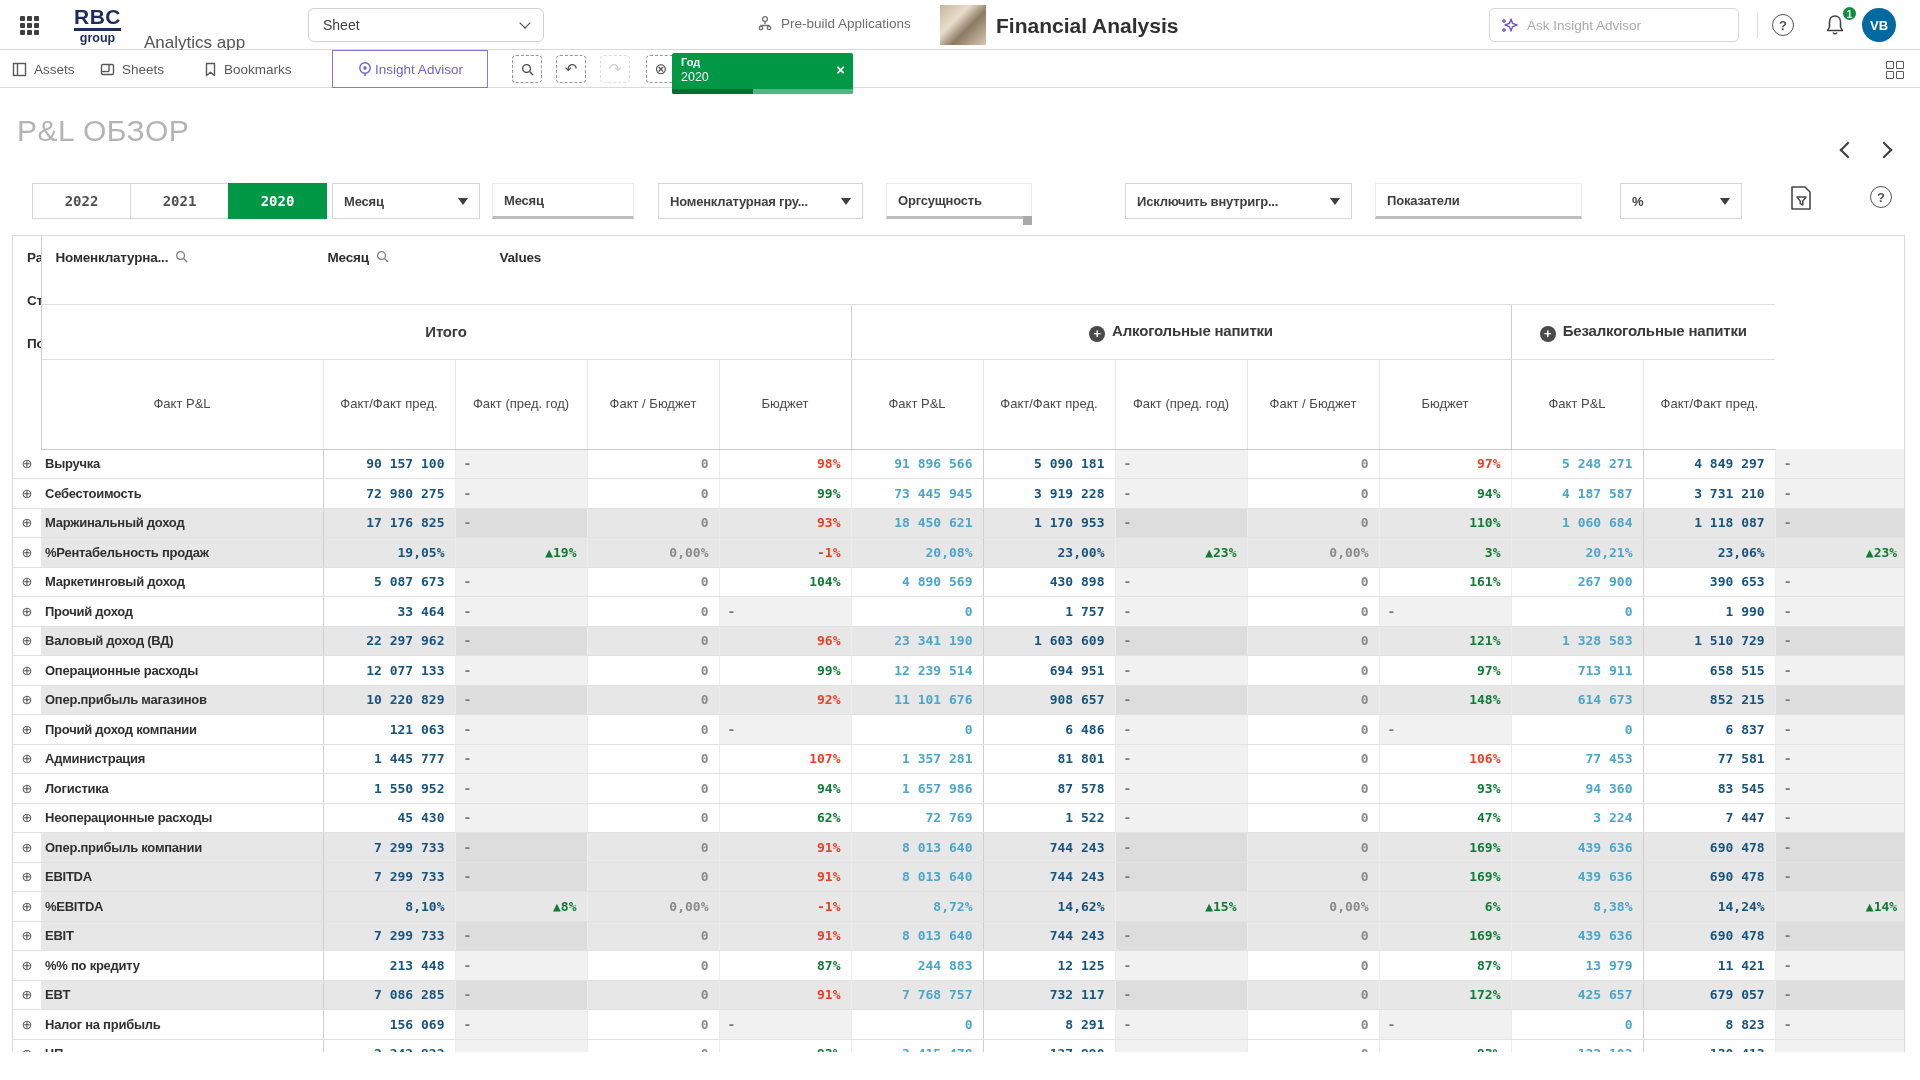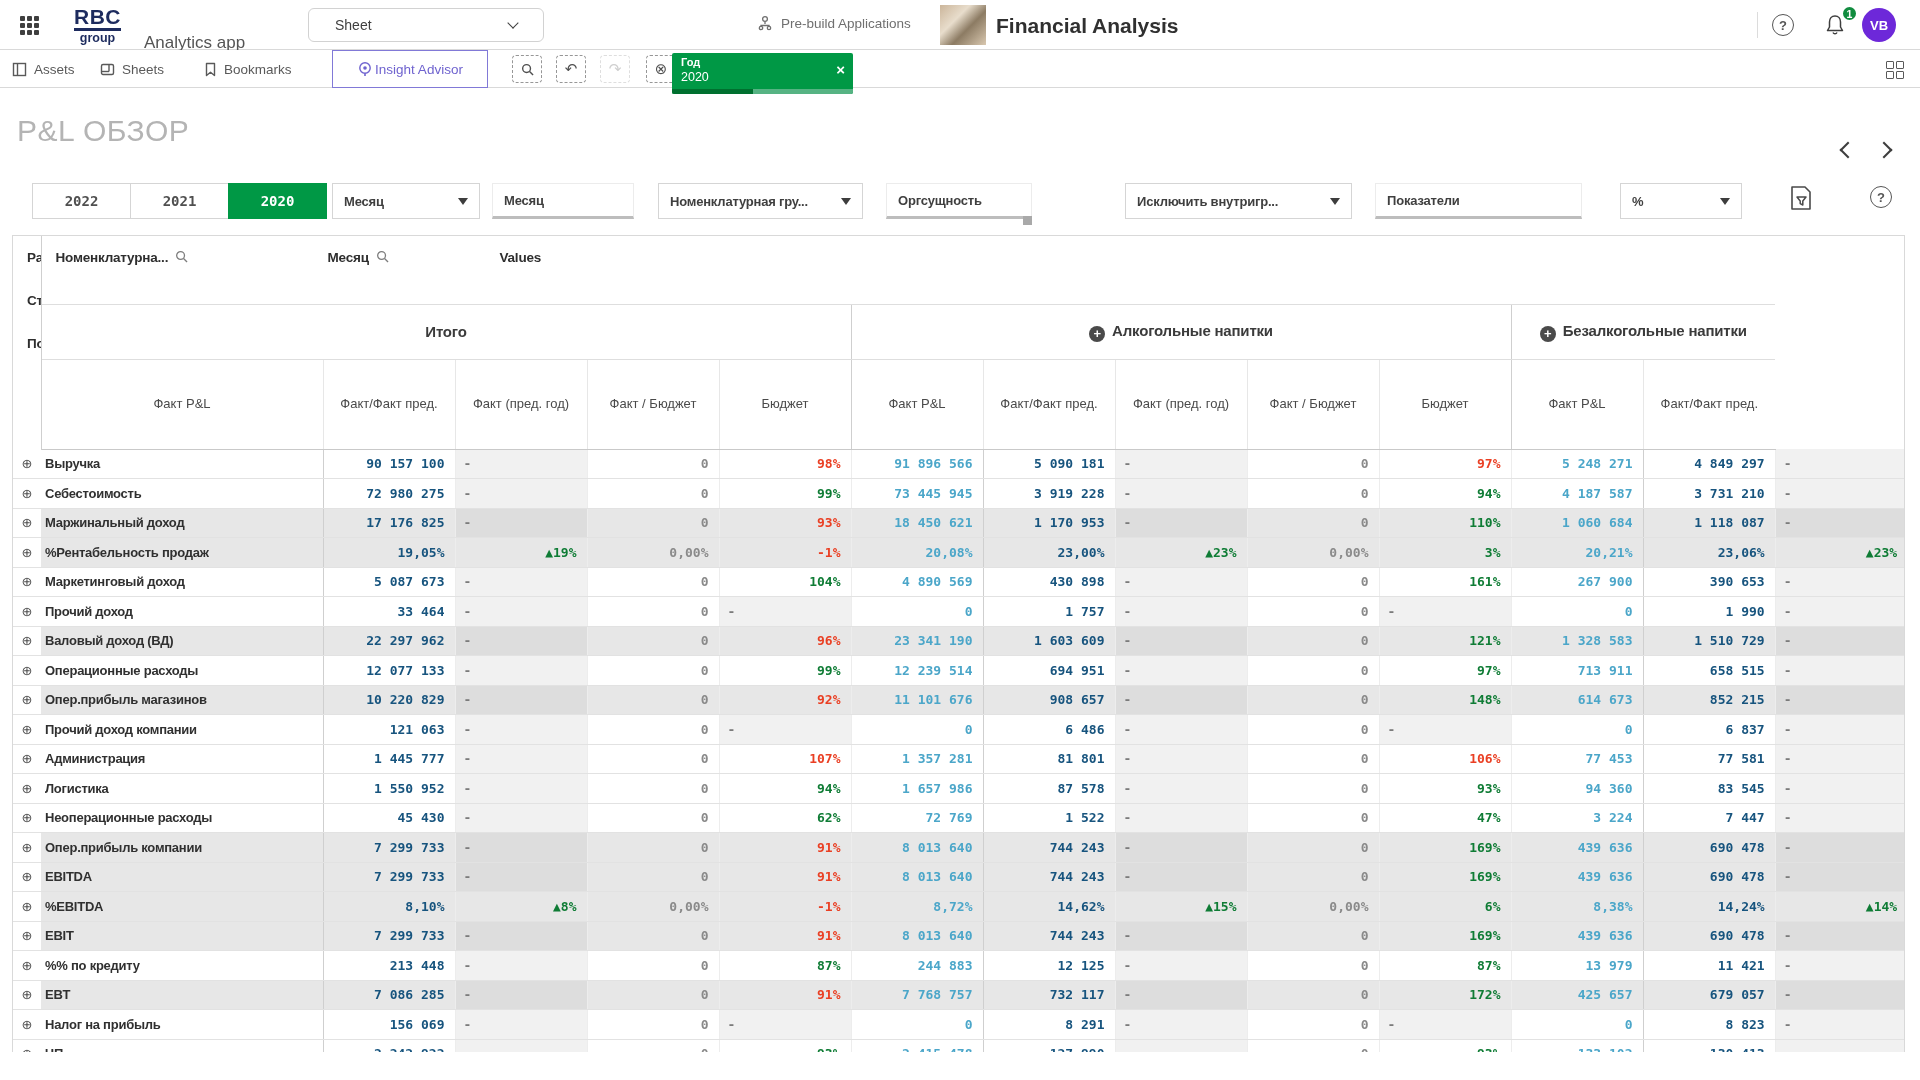--- a/index.html
+++ b/index.html
@@ -8,39 +8,39 @@
 
   
   .topbar { position:relative; height:50px; border-bottom:1px solid #d9d9d9; background:#fff; }
   .dots9 { position:absolute; left:20px; top:16px; display:grid; grid-template-columns:repeat(3,5px); grid-gap:2px; cursor:pointer;}
   .dots9 i { width:5px; height:5px; background:#3f3f3f; border-radius:1px; }
   .logo { position:absolute; left:74px; top:6px; text-align:center; color:#1d2b5e; line-height:1; }
   .logo .l1 { font-weight:800; font-size:21px; letter-spacing:.5px; border-bottom:3px solid #1d2b5e; padding-bottom:1px; }
   .logo .l2 { font-weight:800; font-size:12.5px; margin-top:1px; }
   .apptitle { position:absolute; left:144px; top:13px; font-size:17px; color:#545454;margin-top:20px; }
   .sheetsel { position:absolute; left:308px; top:8px; width:236px; height:34px; border:1px solid #d2d2d2;
-    border-radius:6px; display:flex; align-items:center; justify-content:space-between; padding:0 26px; cursor:pointer;}
+    border-radius:6px; display:flex; align-items:center; justify-content:space-between; padding:0 14px; cursor:pointer;}
   .sheetsel span { font-size:14px; color:#404040; }
   .chev { width:8px; height:8px; border-right:1.8px solid #404040; border-bottom:1.8px solid #404040; transform:rotate(45deg); margin-top:-4px;}
   .prebuild { position:absolute; left:757px; top:15px; display:flex; gap:8px; align-items:center; color:#6f6f6f; font-size:13.5px; cursor:pointer;}
   .thumb { position:absolute; left:940px; top:5px; width:46px; height:40px;
     background:linear-gradient(135deg,#cbb59a 0%,#e8ddcc 35%,#8c7b63 60%,#d9c8b0 100%); }
   .doctitle { position:absolute; left:996px; top:14px; font-size:21px; font-weight:bold; color:#303030; }
   .dots3 { position:absolute; left:1157px; top:10px; font-size:16px; color:#6f6f6f; letter-spacing:2px; cursor:pointer;}
   .searchbox { position:absolute; left:1489px; top:8px; width:250px; height:34px; border:1px solid #d6d6d6; border-radius:5px;
     display:flex; align-items:center; gap:9px; padding:0 10px; }
   .searchbox .ph { font-size:13.5px; color:#a9a9a9; }
   .vdiv { position:absolute; left:1757px; top:12px; width:1px; height:26px; background:#dcdcdc; }
   .qicon { position:absolute; width:22px; height:22px; border:1.6px solid #565656; border-radius:50%;
     display:flex; align-items:center; justify-content:center; font-size:13px; font-weight:bold; color:#565656; cursor:pointer;}
   .help-top { left:1772px; top:14px; }
   .bell { position:absolute; left:1824px; top:13px; cursor:pointer;}
   .badge { position:absolute; left:1841px; top:5px; width:17px; height:17px; border-radius:50%; background:#118c3f;
     color:#fff; font-size:10.5px; font-weight:bold; display:flex; align-items:center; justify-content:center; border:2px solid #fff;}
-  .avatar { position:absolute; left:1862px; top:8px; width:34px; height:34px; border-radius:50%; background:#6d28d9;
+  .avatar { position:absolute; left:1862px; top:8px; width:34px; height:34px; border-radius:50%; background:#0369a1;
     color:#fff; font-size:13px; font-weight:bold; display:flex; align-items:center; justify-content:center; cursor:pointer;}
 
   
   .navbar { position:relative; height:38px; border-bottom:1px solid #d9d9d9; background:#fff; }
   .nav-item { position:absolute; top:0; height:38px; display:flex; align-items:center; gap:7px;
     color:#595959; font-size:13.5px; cursor:pointer; }
   .ni-assets { left:12px; } .ni-sheets { left:100px; } .ni-book { left:204px; }
   .insightbox { position:absolute; left:332px; top:0; width:156px; height:38px; border:1px solid #8179d7;
     display:flex; align-items:center; justify-content:center; gap:2px; color:#6f63cf; font-size:13.5px; background:#fff; cursor:pointer;}
   .selbtn { position:absolute; top:5px; width:30px; height:28px; border:1px dashed #979797; border-radius:4px;
@@ -145,20 +145,28 @@
       <circle cx="8" cy="4" r="2.4" fill="none" stroke="#6f6f6f" stroke-width="1.3"></circle>
       <path d="M8 6.5 V9 M4 12 V10.5 H12 V12" fill="none" stroke="#6f6f6f" stroke-width="1.3"></path>
       <circle cx="4" cy="13" r="1.7" fill="none" stroke="#6f6f6f" stroke-width="1.3"></circle>
       <circle cx="12" cy="13" r="1.7" fill="none" stroke="#6f6f6f" stroke-width="1.3"></circle>
     </svg>
     <span>Pre-build Applications</span>
   </div>
   <div class="thumb"></div>
   <div class="doctitle">Financial Analysis</div>
   <div class="dots3">...</div>
+  <div class="searchbox">
+    <svg width="18" height="18" viewBox="0 0 18 18">
+      <path d="M11 3 L12.6 7.4 L17 9 L12.6 10.6 L11 15 L9.4 10.6 L5 9 L9.4 7.4 Z" fill="none" stroke="#6c5cc7" stroke-width="1.4" stroke-linejoin="round"></path>
+      <path d="M4 3 v4 M2 5 h4" stroke="#6c5cc7" stroke-width="1.3"></path>
+      <path d="M4 12 v4 M2 14 h4" stroke="#6c5cc7" stroke-width="1.3"></path>
+    </svg>
+    <span class="ph">Ask Insight Advisor</span>
+  </div>
   <div class="vdiv"></div>
   <div class="qicon help-top">?</div>
   <div class="bell">
     <svg width="22" height="24" viewBox="0 0 22 24">
       <path d="M11 3 C7.5 3 5.5 5.6 5.5 9 L5.5 14 L3.5 17.5 L18.5 17.5 L16.5 14 L16.5 9 C16.5 5.6 14.5 3 11 3 Z" fill="none" stroke="#3e3e3e" stroke-width="1.5" stroke-linejoin="round"></path>
       <path d="M9 19.5 a2.2 2.2 0 0 0 4 0" fill="none" stroke="#3e3e3e" stroke-width="1.5"></path>
     </svg>
   </div>
   <div class="badge">1</div>
   <div class="avatar">VB</div>

